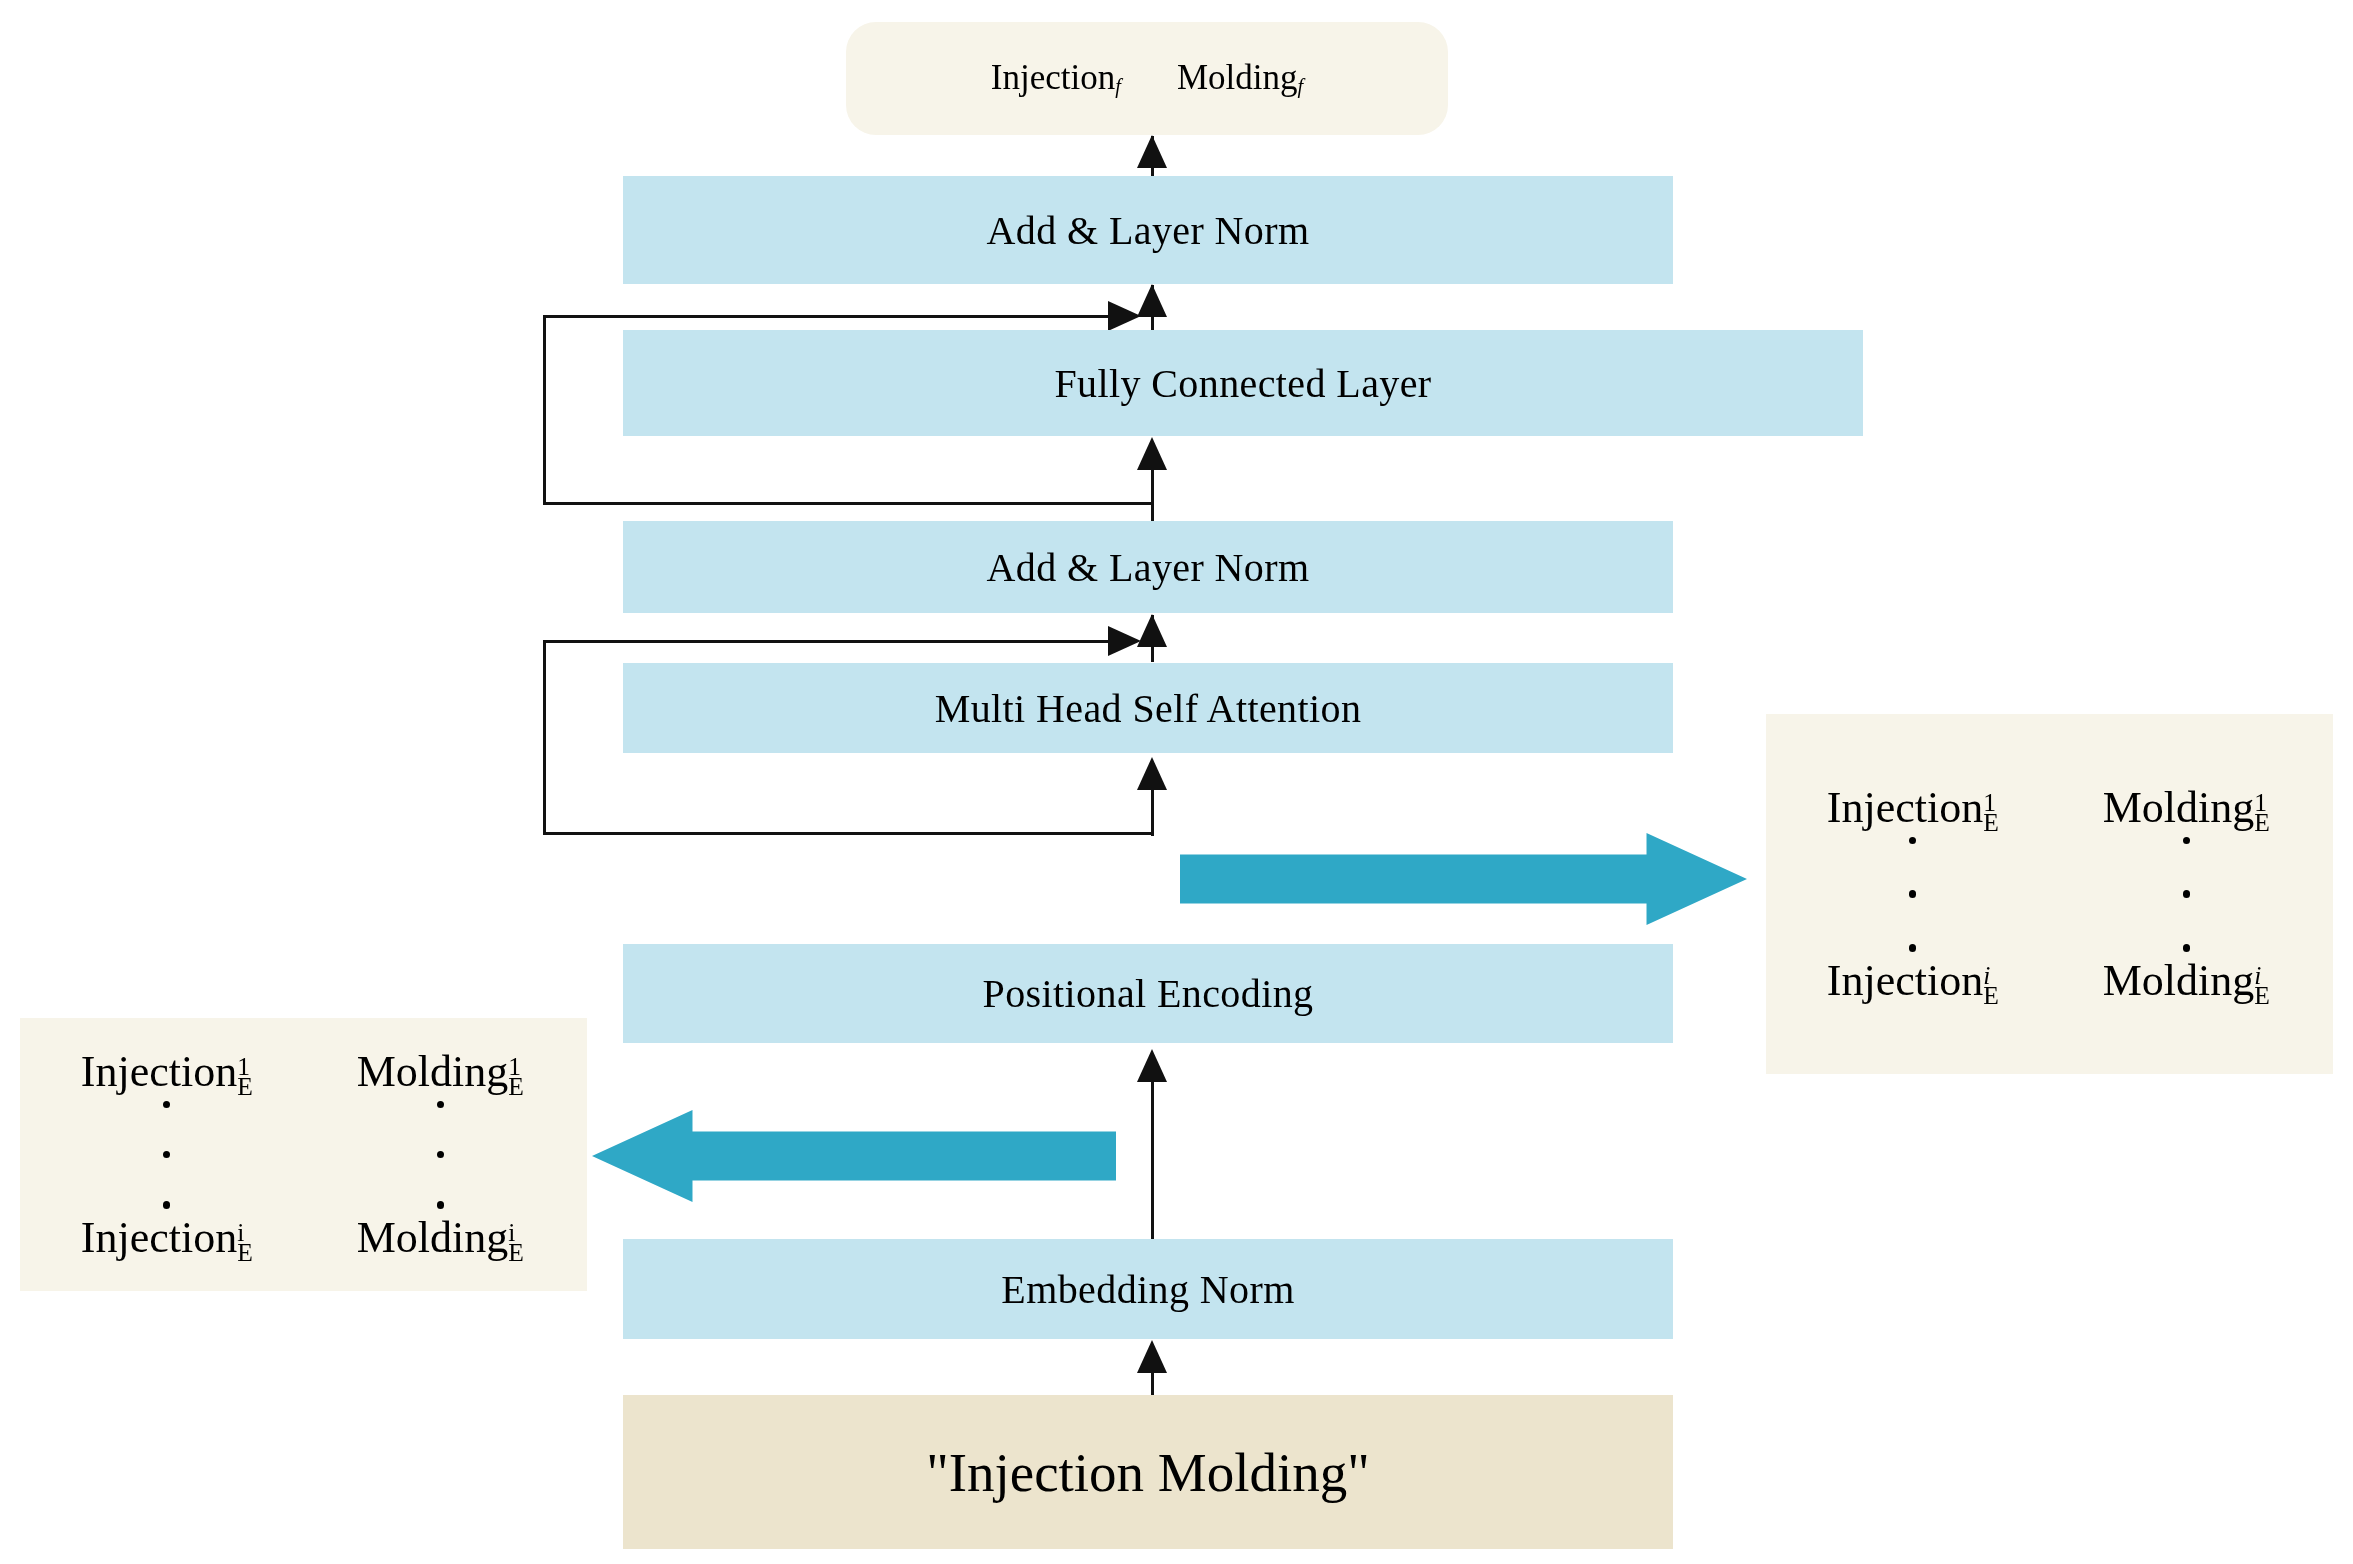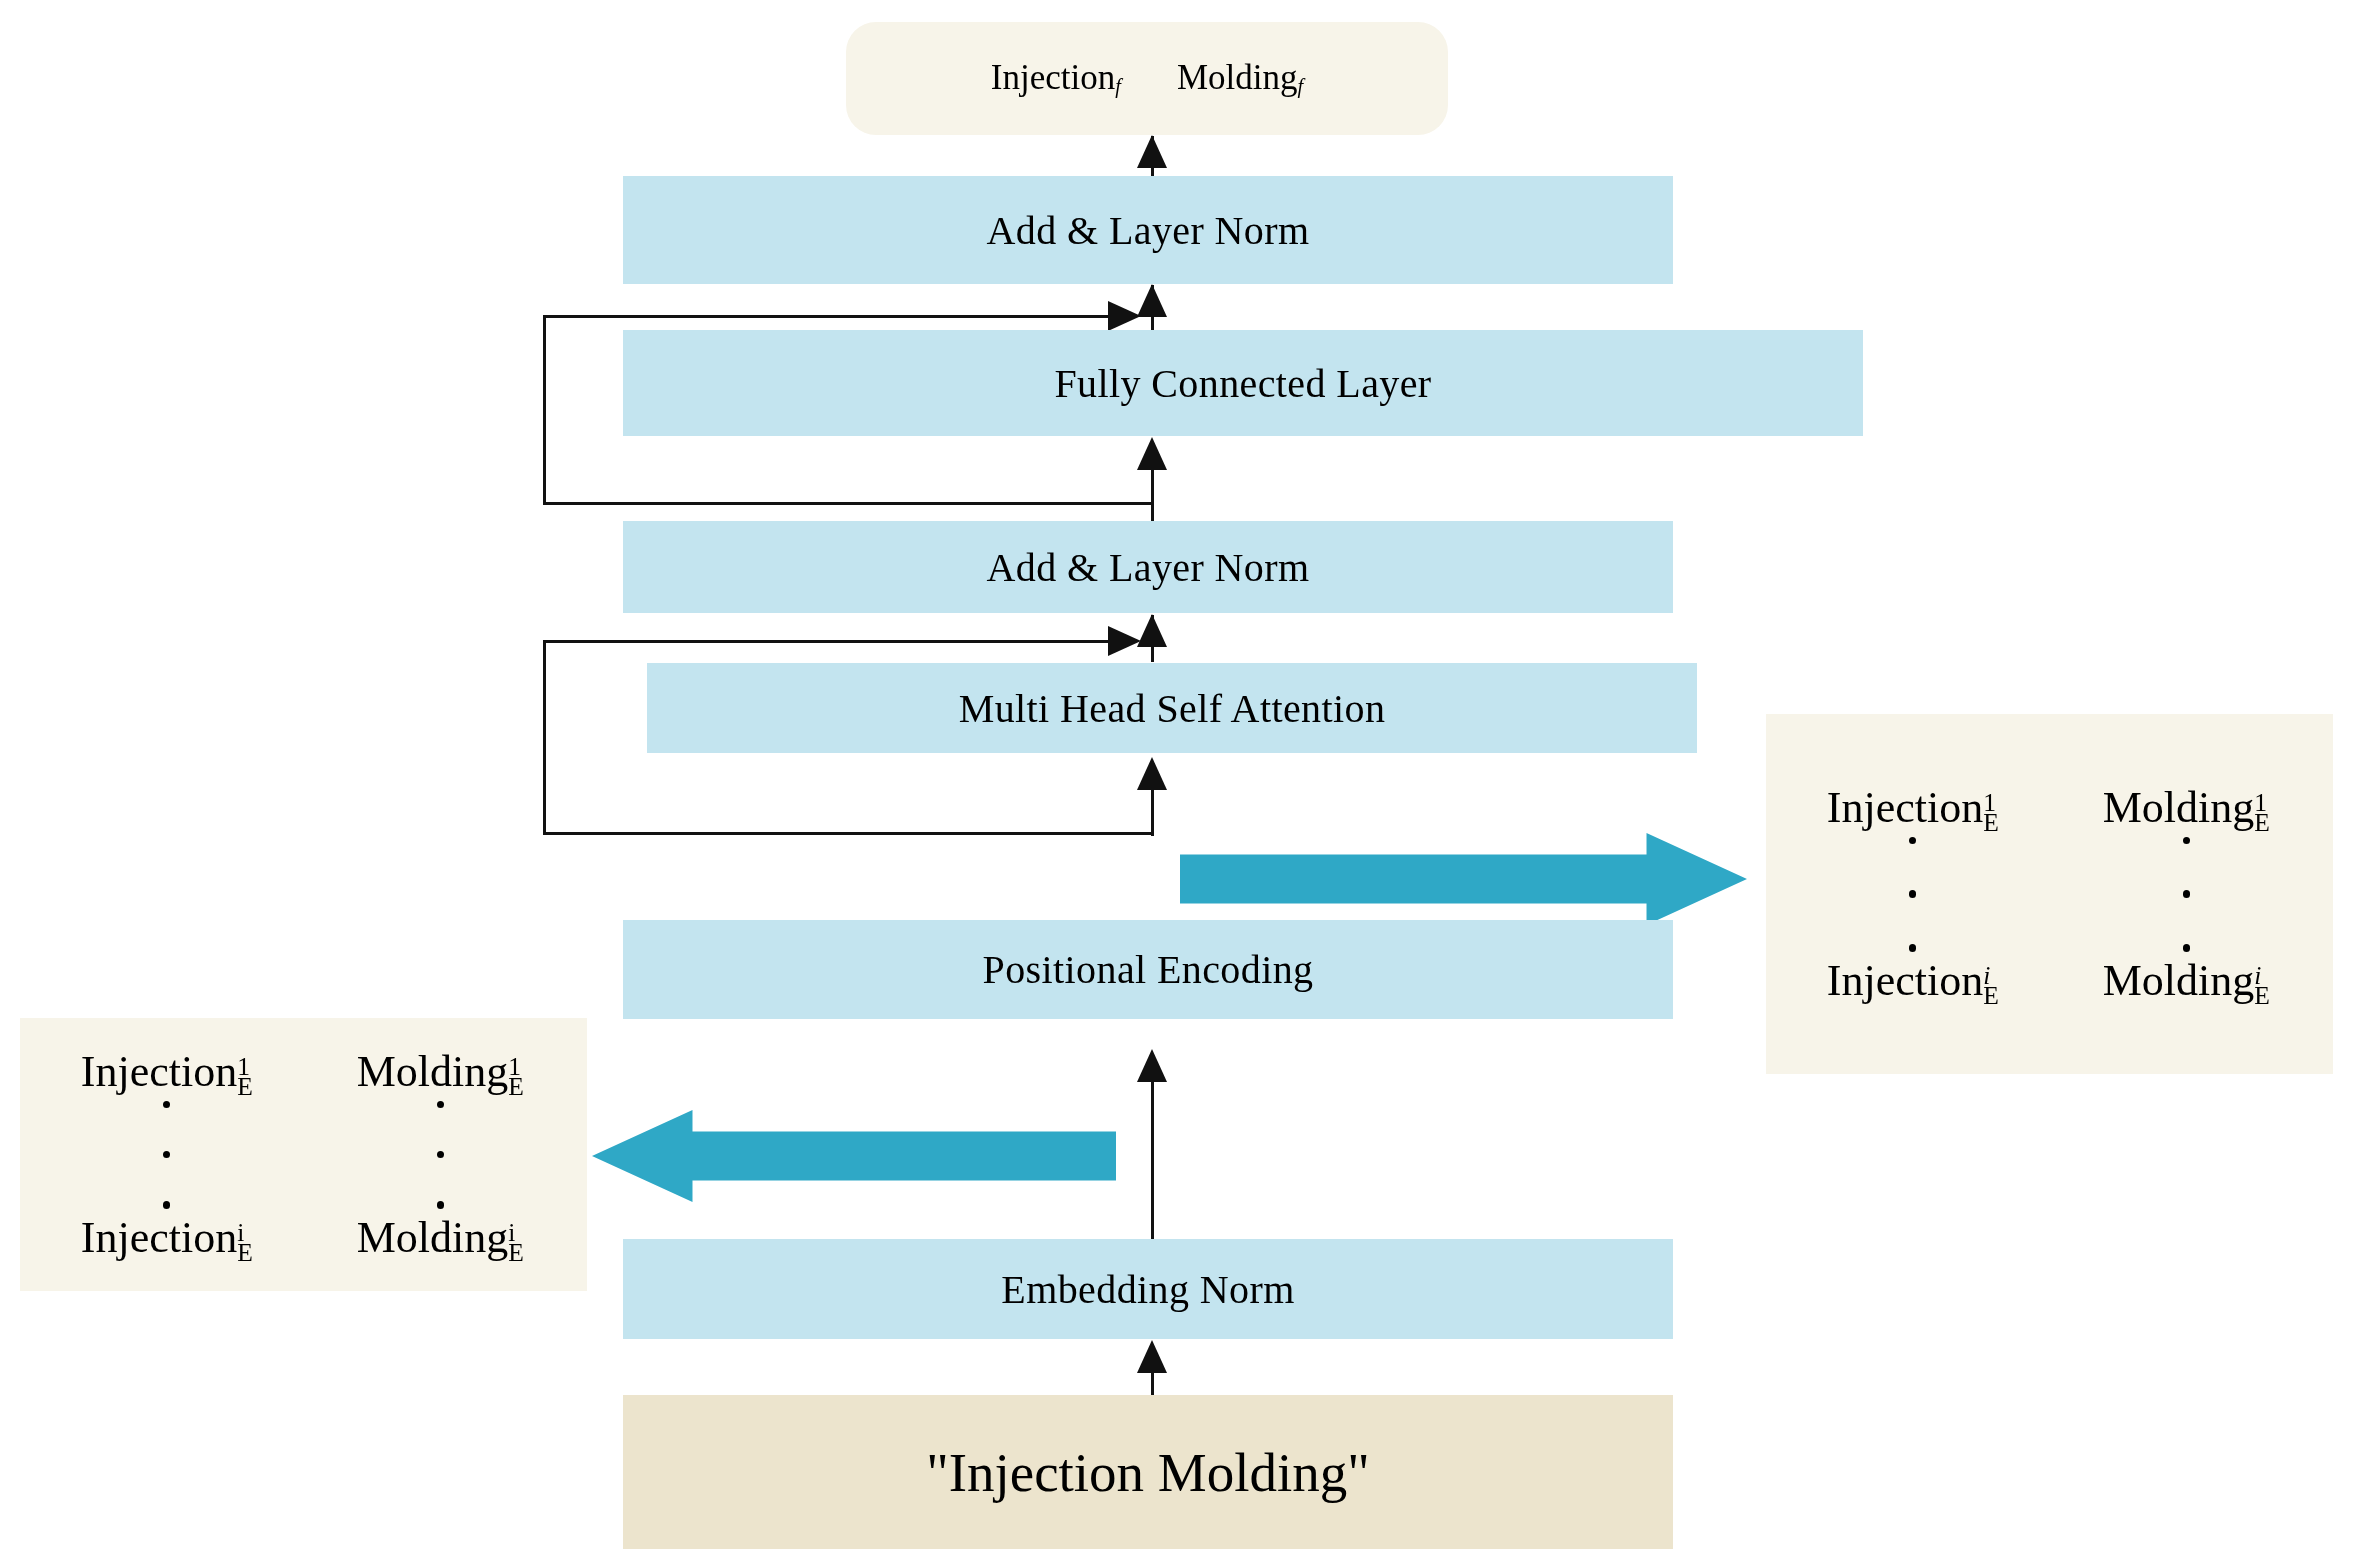--- a/index.html
+++ b/index.html
@@ -163,32 +163,32 @@
   <div class="box blue-box" style="left:623px; top:521px; width:1050px; height:92px;">Add &amp; Layer Norm</div>
 
   <div class="hline" style="left:543px; top:832px; width:608px;"></div>
   <div class="vline" style="left:543px; top:640px; height:195px;"></div>
   <div class="hline" style="left:543px; top:640px; width:567px;"></div>
   <div class="arrow-right" style="left:1108px; top:626px;"></div>
 
   <div class="vline" style="left:1151px; top:615px; height:47px;"></div>
   <div class="arrow-up" style="left:1137px; top:614px;"></div>
 
-  <div class="box blue-box" style="left:623px; top:663px; width:1050px; height:90px;margin-left:24px;">Multi Head Self Attention</div>
+  <div class="box blue-box" style="left:623px; top:663px; width:1050px; height:90px;">Multi Head Self Attention</div>
 
   <div class="vline" style="left:1151px; top:789px; height:47px;"></div>
   <div class="arrow-up" style="left:1137px; top:757px;"></div>
 
   <div class="teal-arrow" style="left:1180px; top:833px;">
     <svg width="567" height="92" viewBox="0 0 790 128" aria-hidden="true">
       <polygon points="0,30 650,30 650,0 790,64 650,128 650,98 0,98" fill="#2fa8c6"></polygon>
     </svg>
   </div>
 
-  <div class="box blue-box" style="left:623px; top:920px; width:1050px; height:99px;">Positional Encoding</div>
+  <div class="box blue-box" style="left:623px; top:944px; width:1050px; height:99px;">Positional Encoding</div>
 
   <div class="vline" style="left:1151px; top:1080px; height:159px;"></div>
   <div class="arrow-up" style="left:1137px; top:1049px;"></div>
 
   <div class="teal-arrow" style="left:592px; top:1110px;">
     <svg width="524" height="92" viewBox="0 0 730 128" aria-hidden="true">
       <polygon points="0,64 140,0 140,30 730,30 730,98 140,98 140,128" fill="#2fa8c6"></polygon>
     </svg>
   </div>
 

